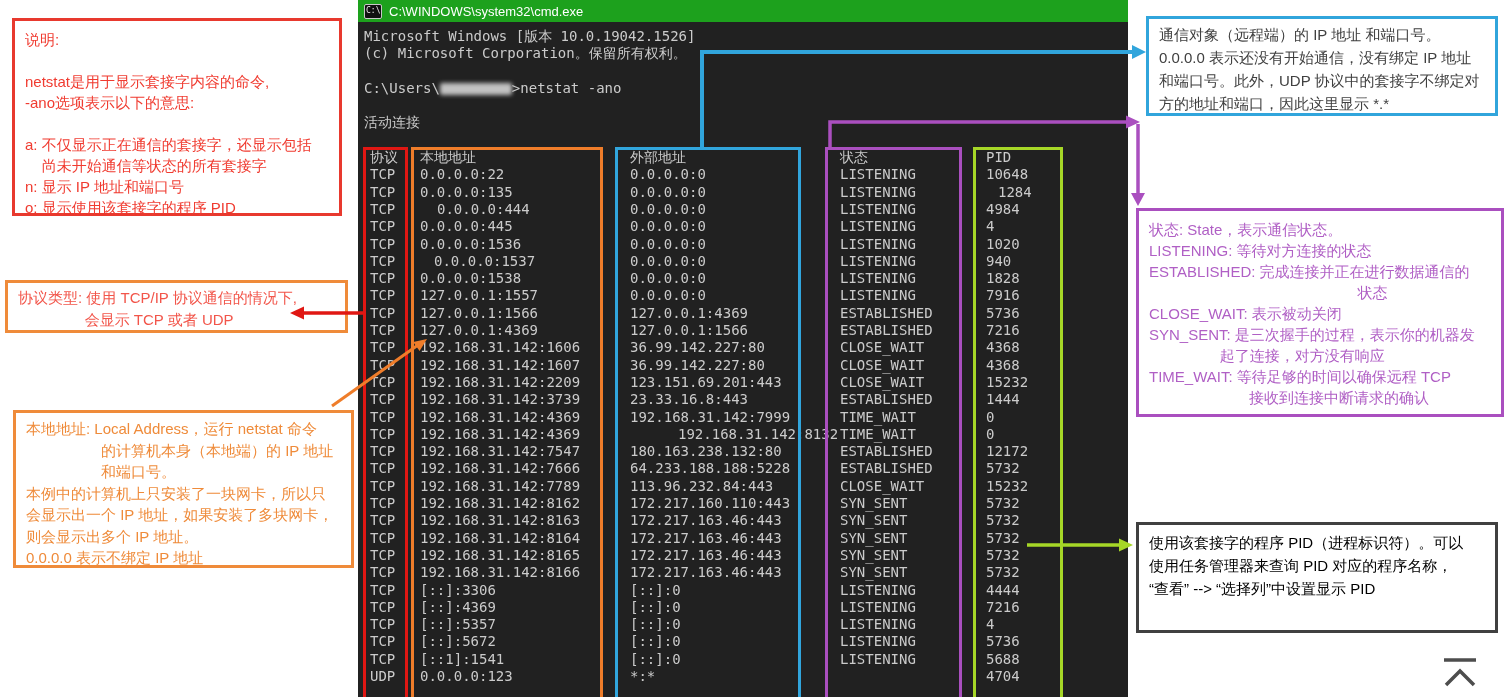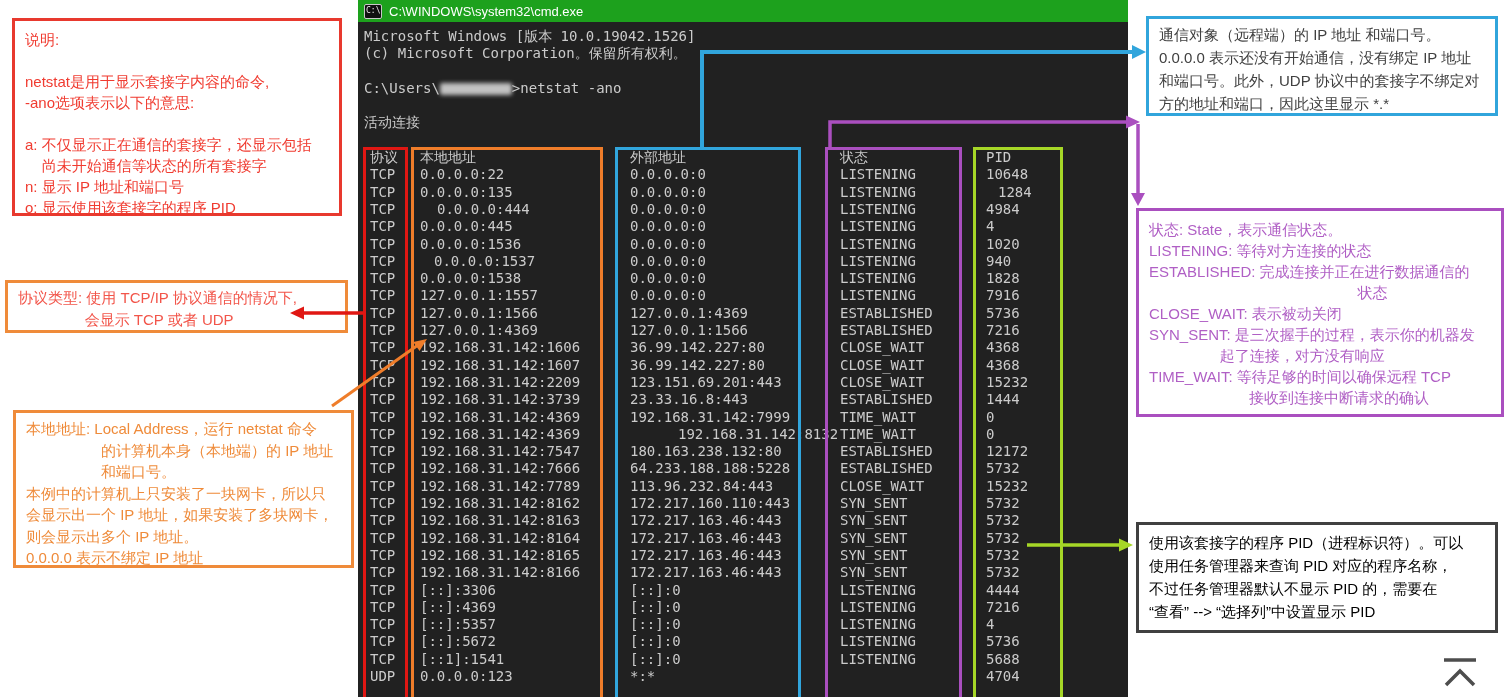--- a/index.html
+++ b/index.html
@@ -291,21 +291,21 @@
   <div class="note note-red" style="left:12px;top:18px;width:330px;height:198px;line-height:21px;"><div class="nline">说明:</div><div class="nline">&nbsp;</div><div class="nline">netstat是用于显示套接字内容的命令,</div><div class="nline">-ano选项表示以下的意思:</div><div class="nline">&nbsp;</div><div class="nline">a: 不仅显示正在通信的套接字，还显示包括</div><div class="nline">    尚未开始通信等状态的所有套接字</div><div class="nline">n: 显示 IP 地址和端口号</div><div class="nline">o: 显示使用该套接字的程序 PID</div></div>
 
   <div class="note note-orangeborder" style="left:5px;top:280px;width:343px;height:53px;line-height:22px;padding-top:4px;"><div class="nline">协议类型: 使用 TCP/IP 协议通信的情况下,</div><div class="nline">                会显示 TCP 或者 UDP</div></div>
 
   <div class="note note-orange" style="left:13px;top:410px;width:341px;height:158px;line-height:21.5px;padding-top:5px;"><div class="nline">本地地址: Local Address，运行 netstat 命令</div><div class="nline">                  的计算机本身（本地端）的 IP 地址</div><div class="nline">                  和端口号。</div><div class="nline">本例中的计算机上只安装了一块网卡，所以只</div><div class="nline">会显示出一个 IP 地址，如果安装了多块网卡，</div><div class="nline">则会显示出多个 IP 地址。</div><div class="nline">0.0.0.0 表示不绑定 IP 地址</div></div>
 
   <div class="note note-blue" style="left:1146px;top:16px;width:352px;height:100px;line-height:23px;padding-top:4px;"><div class="nline">通信对象（远程端）的 IP 地址 和端口号。</div><div class="nline">0.0.0.0 表示还没有开始通信，没有绑定 IP 地址</div><div class="nline">和端口号。此外，UDP 协议中的套接字不绑定对</div><div class="nline">方的地址和端口，因此这里显示 *.*</div></div>
 
   <div class="note note-purple" style="left:1136px;top:208px;width:368px;height:209px;line-height:21px;padding-top:8px;"><div class="nline">状态: State，表示通信状态。</div><div class="nline">LISTENING: 等待对方连接的状态</div><div class="nline">ESTABLISHED: 完成连接并正在进行数据通信的</div><div class="nline">                                                  状态</div><div class="nline">CLOSE_WAIT: 表示被动关闭</div><div class="nline">SYN_SENT: 是三次握手的过程，表示你的机器发</div><div class="nline">                 起了连接，对方没有响应</div><div class="nline">TIME_WAIT: 等待足够的时间以确保远程 TCP</div><div class="nline">                        接收到连接中断请求的确认</div></div>
 
-  <div class="note note-green" style="left:1136px;top:522px;width:362px;height:111px;line-height:23px;padding-top:6px;"><div class="nline">使用该套接字的程序 PID（进程标识符）。可以</div><div class="nline">使用任务管理器来查询 PID 对应的程序名称，</div><div class="nline">不过任务管理器默认不显示 PID 的，需要在</div><div class="nline">“查看” --&gt; “选择列”中设置显示 PID</div></div>
+  <div class="note note-green" style="left:1136px;top:522px;width:362px;height:111px;line-height:23px;padding-top:6px;"><div class="nline">使用该套接字的程序 PID（进程标识符）。可以</div><div class="nline">使用任务管理器来查询 PID 对应的程序名称，</div><div class="nline">“查看” --&gt; “选择列”中设置显示 PID</div></div>
 
   <svg class="connectors" width="1508" height="697" viewBox="0 0 1508 697">
 
     <line x1="366" y1="313" x2="302" y2="313" stroke="#e01713" stroke-width="3.5"></line>
     <polygon points="290,313 304,306.5 304,319.5" fill="#e01713"></polygon>
 
     <line x1="332" y1="406" x2="418" y2="345" stroke="#ef7d2a" stroke-width="3"></line>
     <polygon points="427,339 419.6,351 413.2,342" fill="#ef7d2a"></polygon>
 
     <polyline points="702,147 702,52 1134,52" fill="none" stroke="#31a5dc" stroke-width="4"></polyline>

